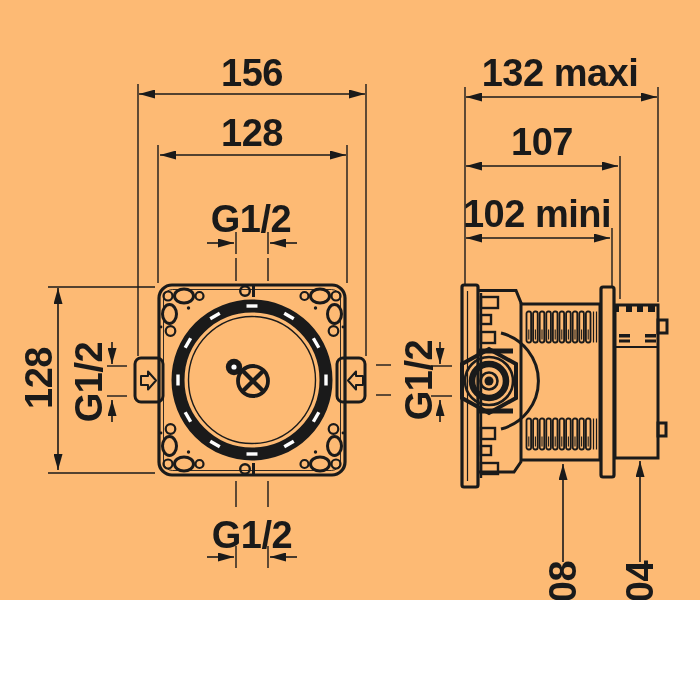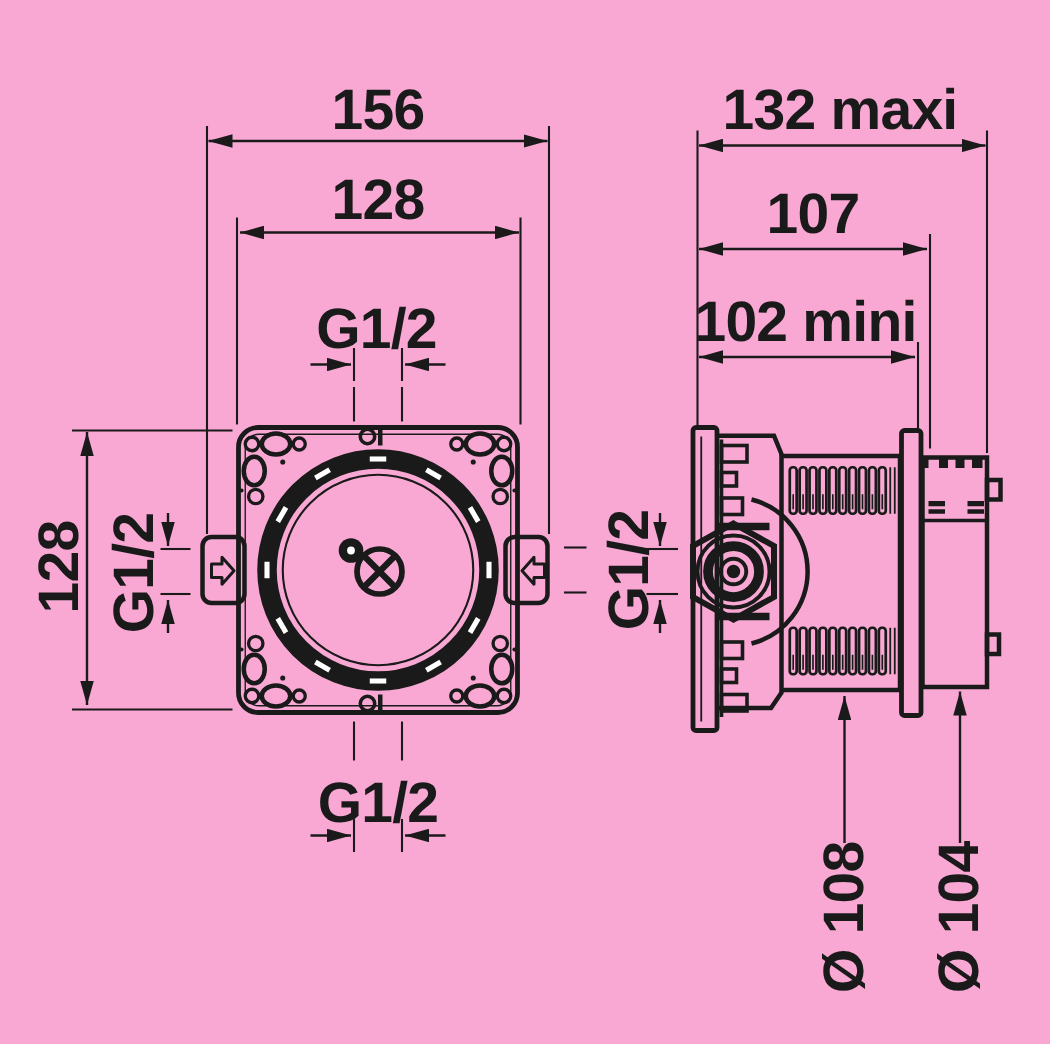--- a/index.html
+++ b/index.html
@@ -1,16 +1,16 @@
 <!DOCTYPE html>
 <html><head>
 <meta charset="utf-8">
 <style>
   html,body{margin:0;padding:0;background:#fff;}
-  .stage{width:700px;height:696px;background:#f9a8d4;position:relative;overflow:hidden;}
+  .stage{width:700px;height:600px;background:#fdba74;position:relative;overflow:hidden;}
   svg{display:block;}
   .dimtext{font-family:"Liberation Sans","DejaVu Sans",sans-serif;font-weight:bold;font-size:38px;fill:#1a1a1a;letter-spacing:-0.5px;}
   .outline{stroke:#1a1a1a;fill:none;}
   .dim{stroke:#1a1a1a;stroke-width:1.6;fill:none;}
   .ext{stroke:#1a1a1a;stroke-width:1.4;fill:none;}
   .thin{stroke:#1a1a1a;stroke-width:1.2;fill:none;}
   .blk{fill:#1a1a1a;stroke:none;}
 </style>
 </head>
 <body>

